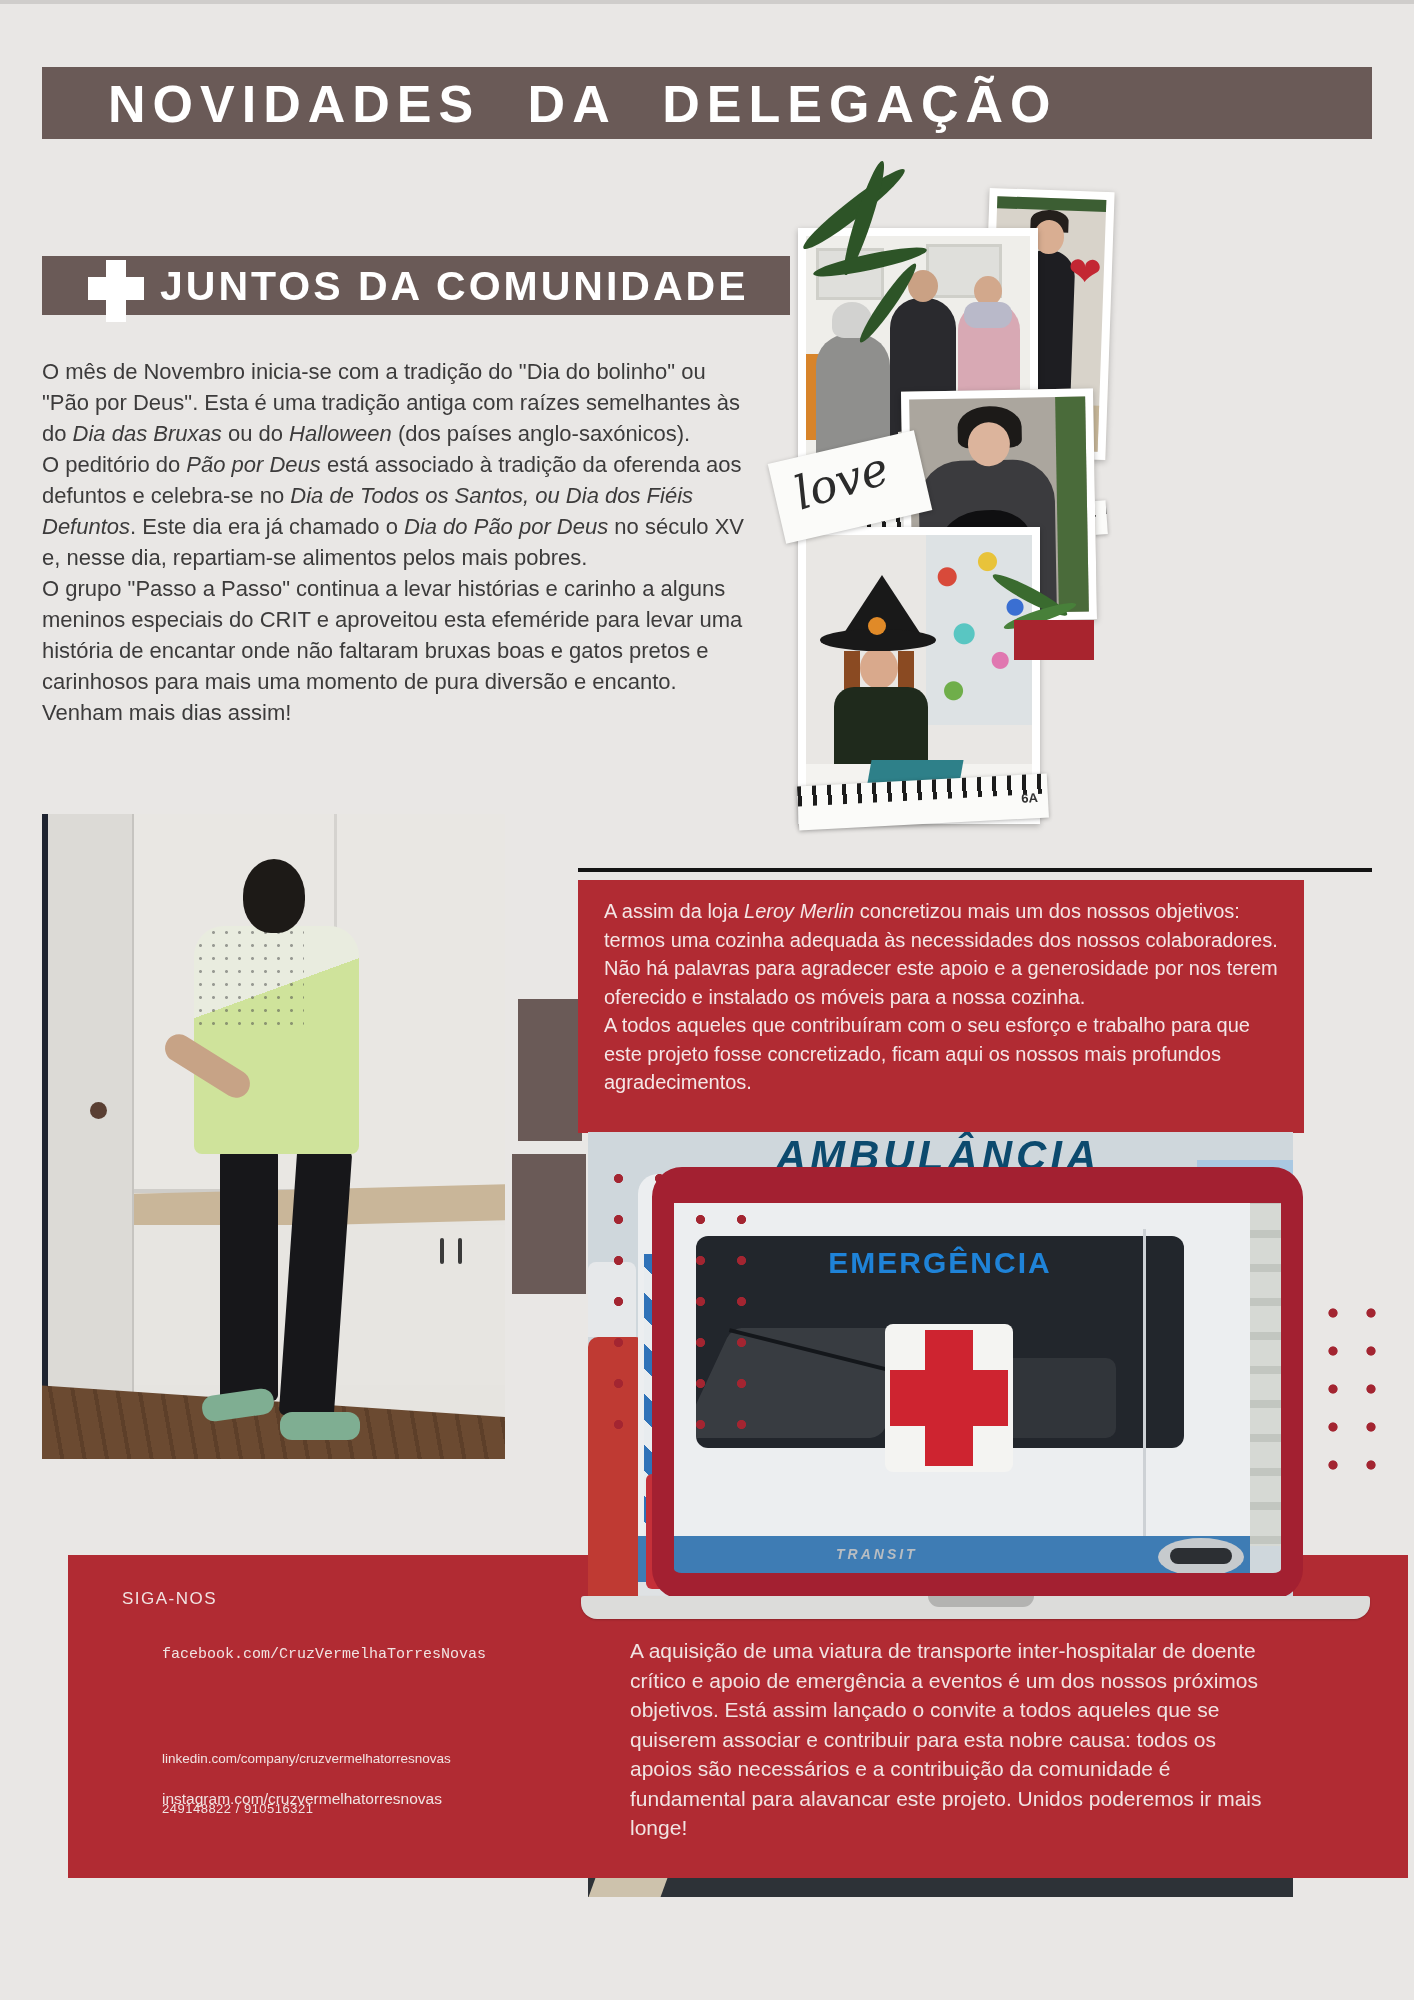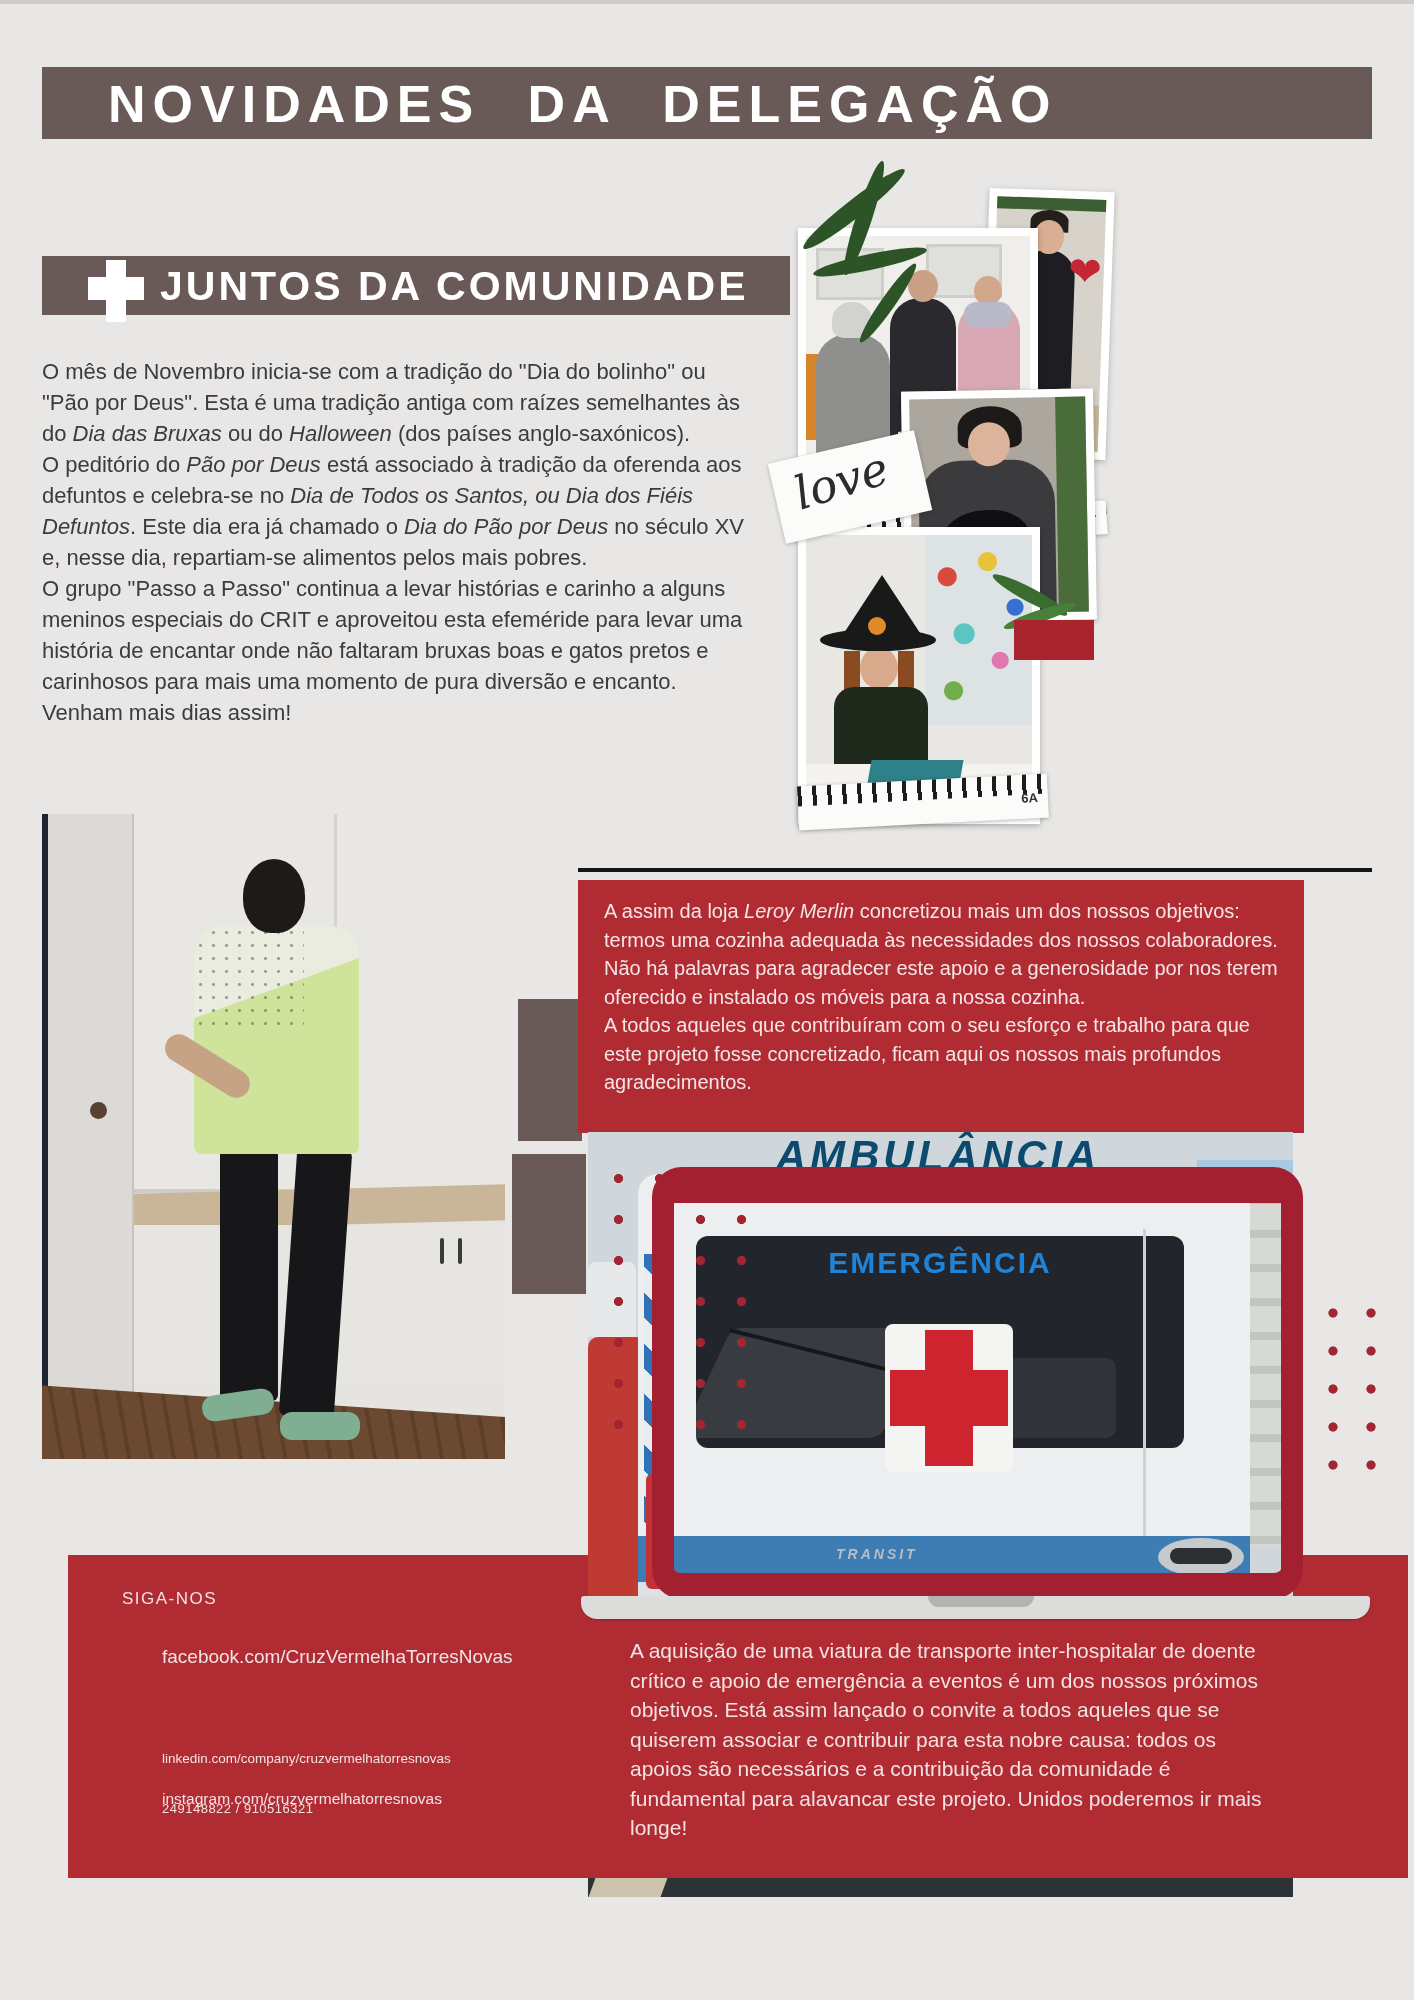--- a/index.html
+++ b/index.html
@@ -170,21 +170,21 @@
      border-radius:30px;z-index:4;}
   #laptop-base{left:581px;top:1592px;width:789px;height:23px;background:#dcdcda;
      border-radius:3px 3px 16px 16px;z-index:5;box-shadow:0 1px 2px rgba(0,0,0,.2);}
   #laptop-notch{left:347px;top:0;width:106px;height:11px;background:#b3b3b1;border-radius:0 0 12px 12px;}
 
   
   #red-base{left:68px;top:1551px;width:1340px;height:323px;background:#b12b33;z-index:1;}
   #red-right{left:440px;top:1613px;width:968px;height:261px;background:#b12b33;z-index:3;}
   .wtext{color:#f1e3e2;z-index:6;}
   #follow-heading{left:122px;top:1585px;font-size:17px;letter-spacing:1.5px;}
-  #follow-fb{left:162px;top:1642px;font-size:19px;}
+  #follow-fb{left:162px;top:1642px;font-size:15px;font-family:Liberation Mono, monospace;}
   #follow-ig{left:162px;top:1786px;font-size:15.5px;}
   #follow-li{left:162px;top:1747px;font-size:13.5px;}
   #follow-phone{left:162px;top:1797px;font-size:13px;letter-spacing:.5px;}
   #appeal{left:630px;top:1632px;width:648px;font-size:21px;line-height:29.5px;}
 </style>
 </head>
 <body>
 
 <div class="page">
 

